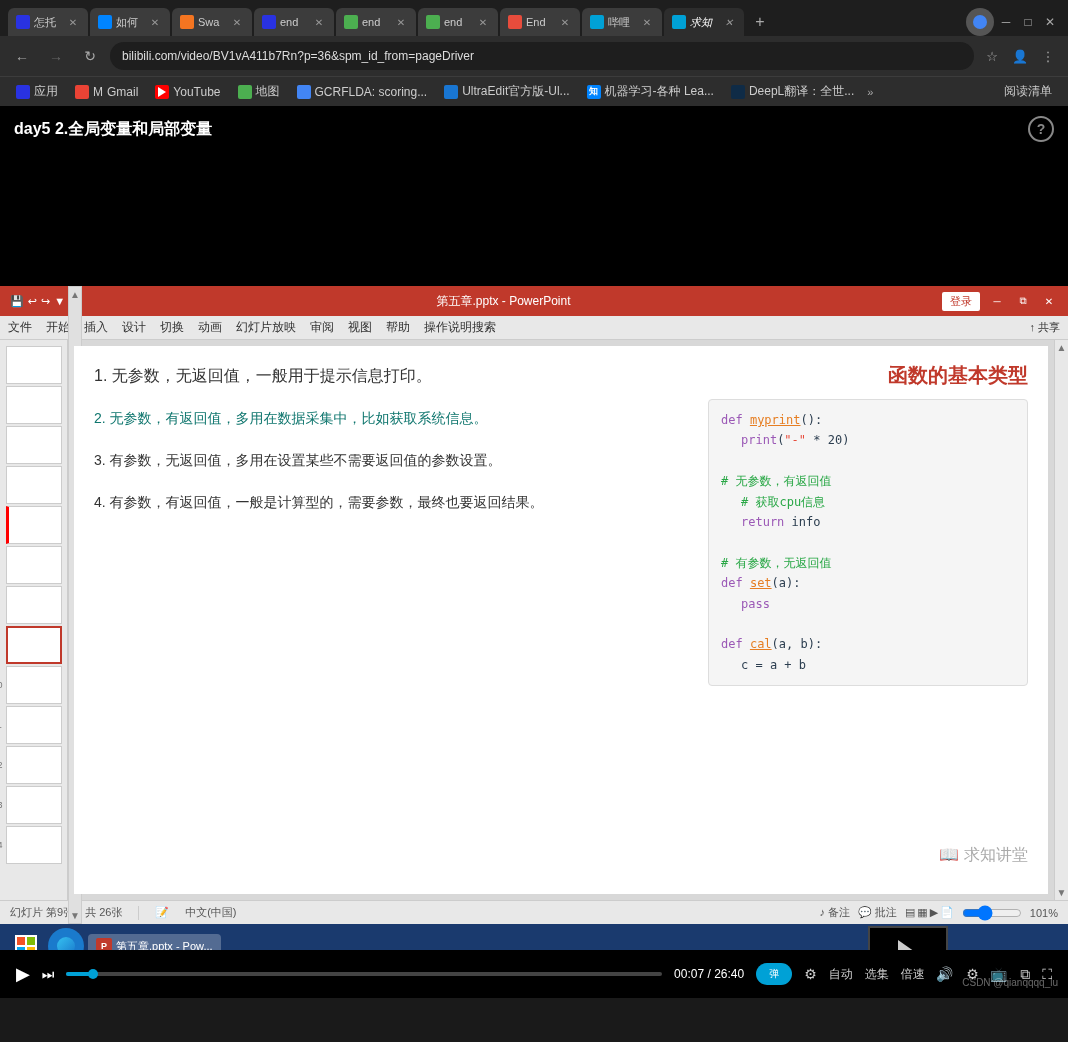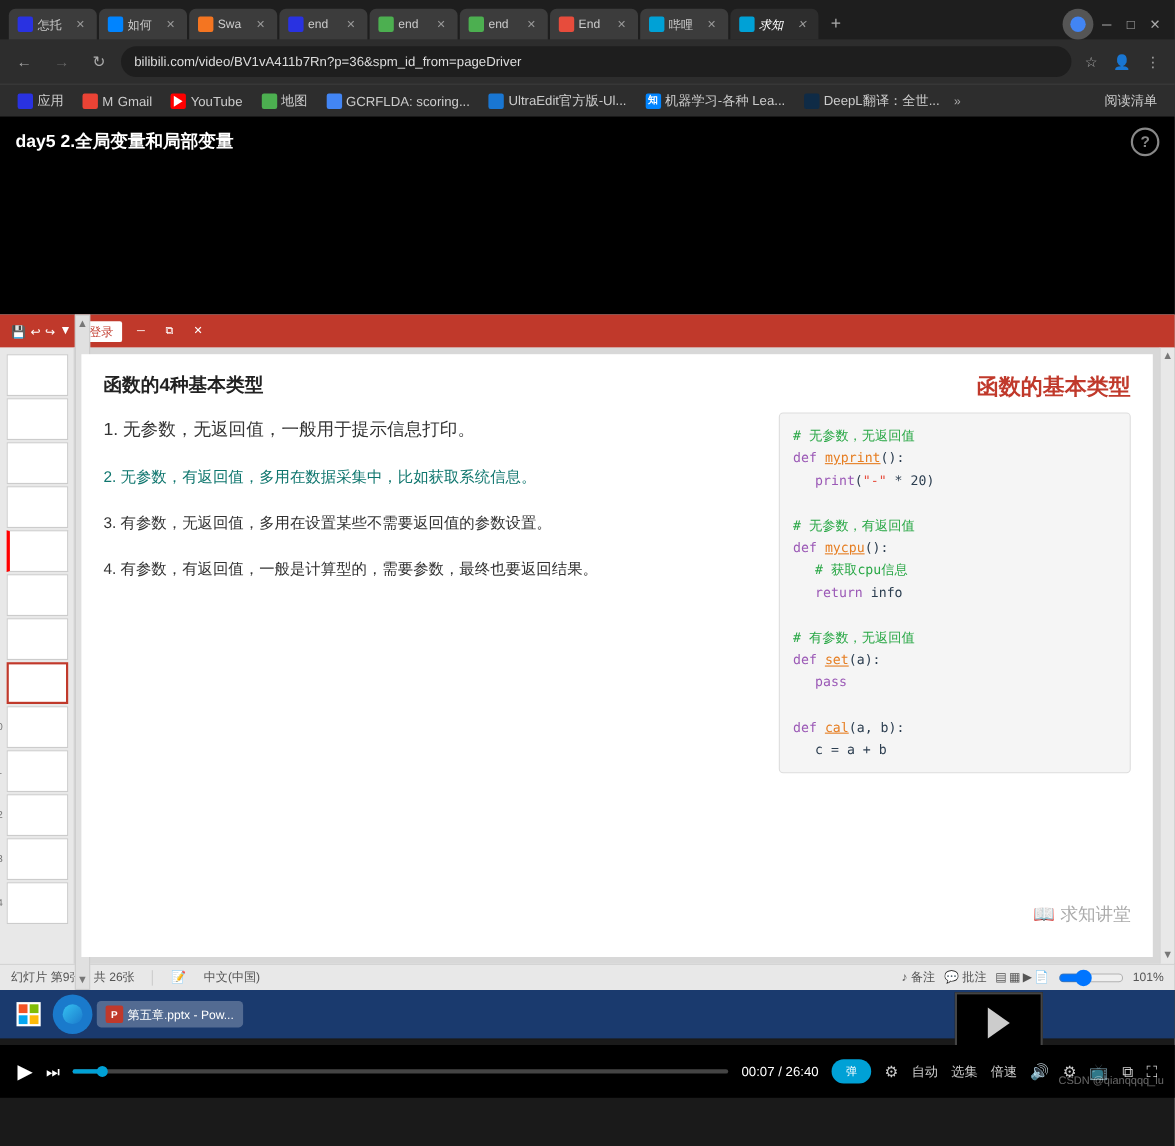--- a/index.html
+++ b/index.html
@@ -207,28 +207,45 @@
 
 <div class="ppt-app">
 
   <div class="ppt-titlebar">
     <div style="display:flex;gap:4px;align-items:center;">
       <span style="font-size:11px;color:#fff;">💾</span>
       <span style="font-size:11px;color:#fff;">↩</span>
       <span style="font-size:11px;color:#fff;">↪</span>
       <span style="font-size:11px;color:#fff;">▼</span>
     </div>
+    <span class="ppt-title-text">第五章.pptx - PowerPoint</span>
     <div style="display:flex;gap:8px;align-items:center;">
       <button style="background:#fff;color:#c0392b;border:none;padding:2px 8px;font-size:11px;cursor:pointer;border-radius:2px;">登录</button>
       <span class="ppt-winbtn">─</span>
       <span class="ppt-winbtn">⧉</span>
       <span class="ppt-winbtn">✕</span>
     </div>
   </div>
 
+  <div class="ppt-menu-bar">
+    <span class="ppt-menu-item">文件</span>
+    <span class="ppt-menu-item">开始</span>
+    <span class="ppt-menu-item">插入</span>
+    <span class="ppt-menu-item">设计</span>
+    <span class="ppt-menu-item">切换</span>
+    <span class="ppt-menu-item">动画</span>
+    <span class="ppt-menu-item">幻灯片放映</span>
+    <span class="ppt-menu-item">审阅</span>
+    <span class="ppt-menu-item">视图</span>
+    <span class="ppt-menu-item">帮助</span>
+    <span class="ppt-menu-item">操作说明搜索</span>
+    <div style="margin-left:auto;display:flex;gap:8px;">
+      <span style="font-size:11px;color:#333;cursor:pointer;">↑ 共享</span>
+    </div>
+  </div>
 
   <div class="ppt-body">
 
     <div class="slide-panel">
 
       <div style="position:relative;">
         <div class="slide-thumb"></div>
       </div>
       <div style="position:relative;">
         <div class="slide-thumb"></div>
@@ -284,38 +301,35 @@
 
       <div style="width:14px;height:100%;background:#e0e0e0;border:1px solid #ccc;display:flex;flex-direction:column;align-items:center;position:absolute;left:68px;top:0;">
         <div style="color:#777;font-size:10px;padding-top:2px;">▲</div>
         <div style="flex:1;"></div>
         <div style="color:#777;font-size:10px;padding-bottom:2px;">▼</div>
       </div>
 
       <div class="slide-content" style="position:relative;">
 
         <div class="slide-left">
-          <div class="slide-heading">函数的4种基本类型</div>
           <ol class="slide-list" style="padding-left:0;">
             <li data-num="1" style="font-size:16px;color:#333;margin-bottom:18px;line-height:1.7;">无参数，无返回值，一般用于提示信息打印。</li>
             <li data-num="2" style="font-size:14px;color:#0f766e;margin-bottom:18px;line-height:1.7;">无参数，有返回值，多用在数据采集中，比如获取系统信息。</li>
             <li data-num="3" style="font-size:14px;color:#333;margin-bottom:18px;line-height:1.7;">有参数，无返回值，多用在设置某些不需要返回值的参数设置。</li>
             <li data-num="4" style="font-size:14px;color:#333;margin-bottom:18px;line-height:1.7;">有参数，有返回值，一般是计算型的，需要参数，最终也要返回结果。</li>
           </ol>
         </div>
 
         <div class="slide-right">
           <div class="slide-right-title">函数的基本类型</div>
           <div class="code-block">
-            <div><span class="code-comment"># 无参数，无返回值</span></div>
             <div><span class="code-keyword">def </span><span class="code-func">myprint</span><span class="code-plain">():</span></div>
             <div style="padding-left:20px;"><span class="code-keyword">print</span><span class="code-plain">(</span><span class="code-string">"-"</span><span class="code-plain"> * 20)</span></div>
             <br>
             <div><span class="code-comment"># 无参数，有返回值</span></div>
-            <div><span class="code-keyword">def </span><span class="code-func">mycpu</span><span class="code-plain">():</span></div>
             <div style="padding-left:20px;"><span class="code-comment"># 获取cpu信息</span></div>
             <div style="padding-left:20px;"><span class="code-keyword">return</span><span class="code-plain"> info</span></div>
             <br>
             <div><span class="code-comment"># 有参数，无返回值</span></div>
             <div><span class="code-keyword">def </span><span class="code-func">set</span><span class="code-plain">(a):</span></div>
             <div style="padding-left:20px;"><span class="code-keyword">pass</span></div>
             <br>
             <div><span class="code-keyword">def </span><span class="code-func">cal</span><span class="code-plain">(a, b):</span></div>
             <div style="padding-left:20px;"><span class="code-plain">c = a + b</span></div>
           </div>

